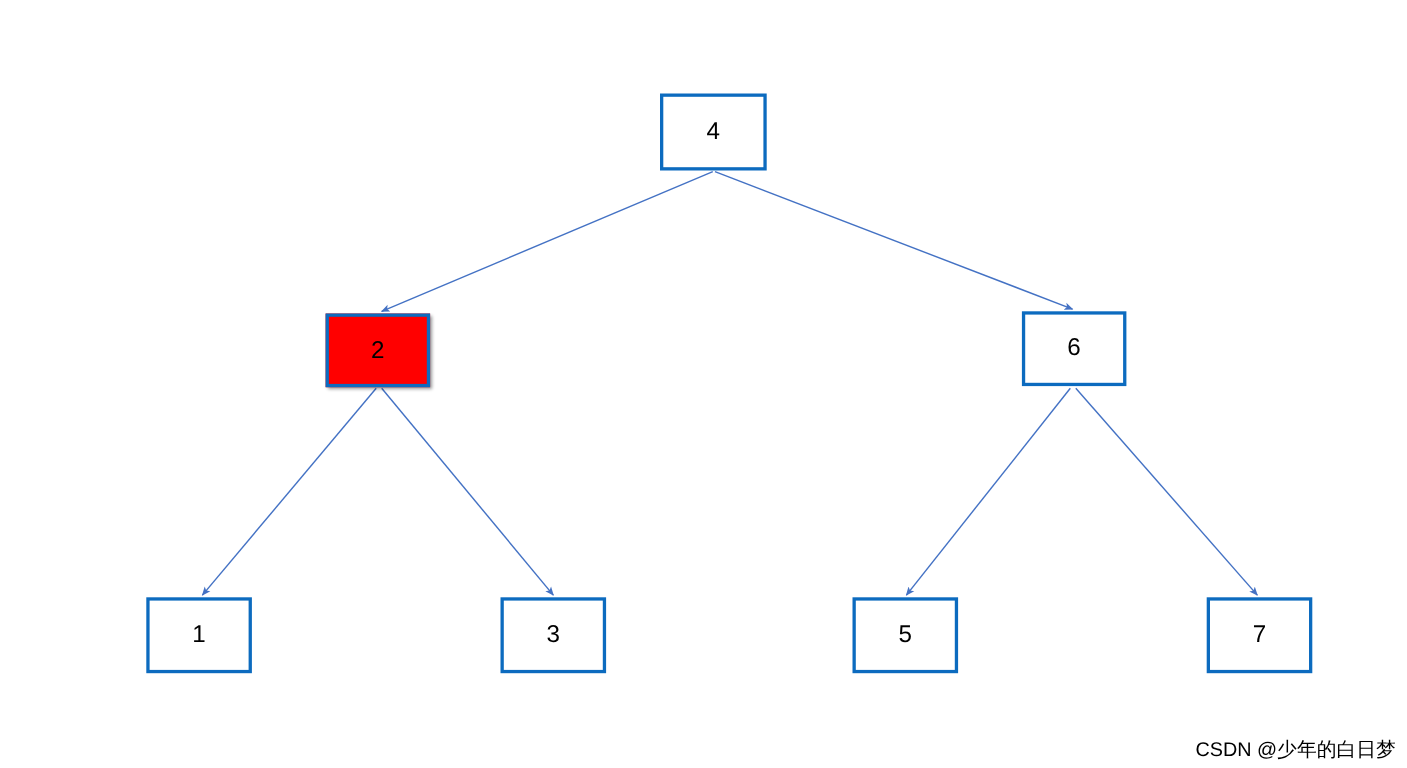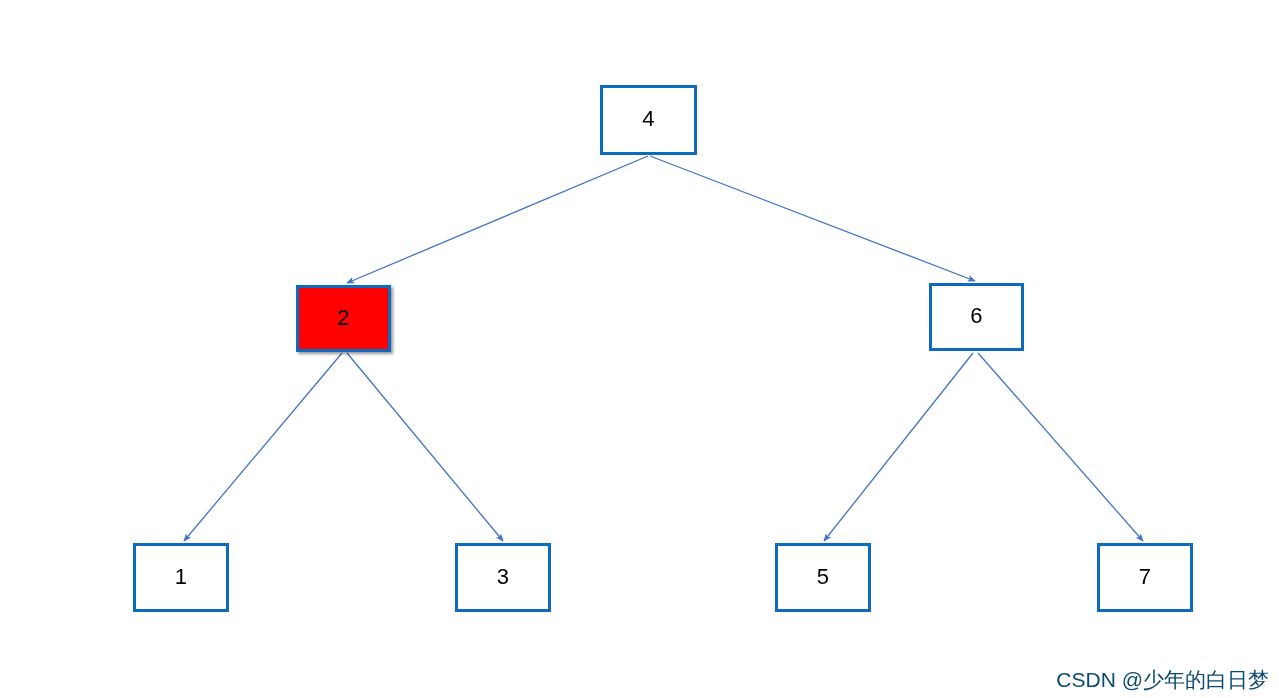--- a/index.html
+++ b/index.html
@@ -48,23 +48,23 @@
     box-shadow: 2px 2px 3px rgba(0,0,0,0.42);
   }
   .node-label {
     display: block;
     transform: translateY(-1px);
   }
   #watermark {
     position: absolute;
     right: 10px;
     bottom: 8px;
-    color: #0c4a6e;
+    color: #000000;
     font-family: "Liberation Sans", sans-serif;
-    font-size: 21px;
+    font-size: 18px;
     line-height: 1;
     white-space: nowrap;
     user-select: none;
     z-index: 5;
   }
 </style>
 </head>
 <body>
 
 <div id="canvas">

